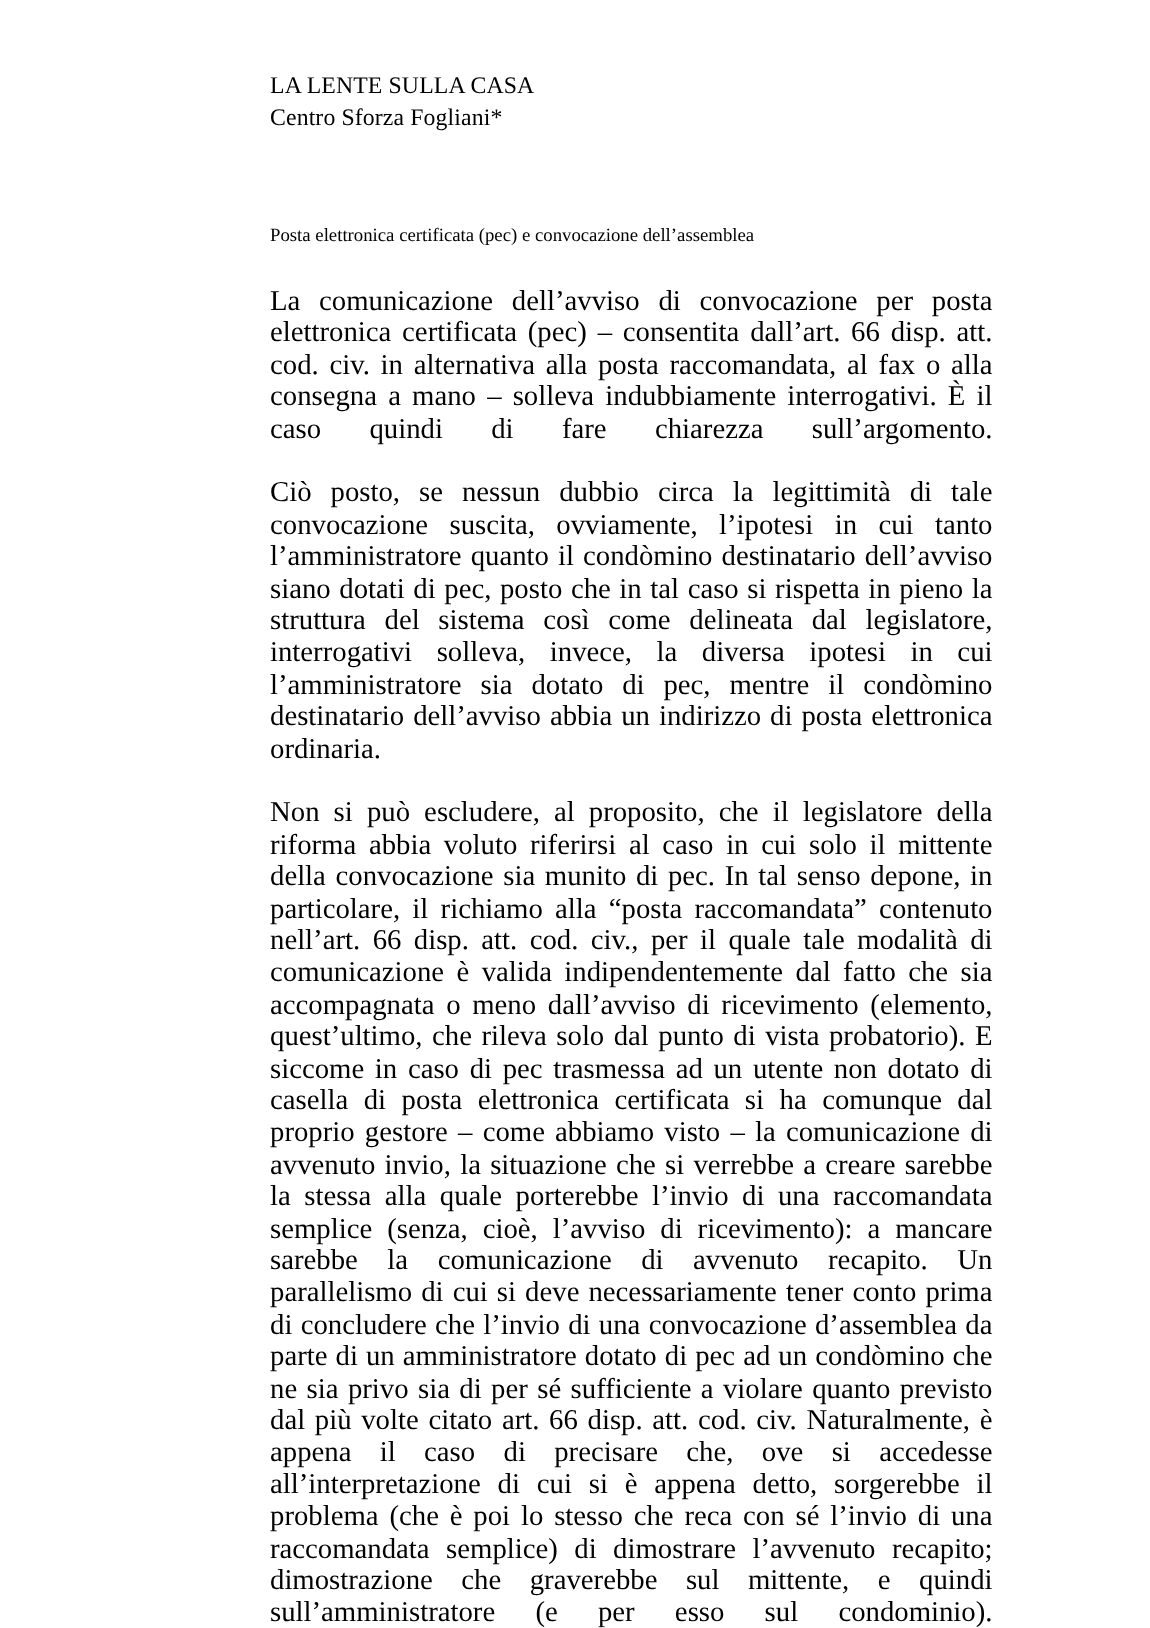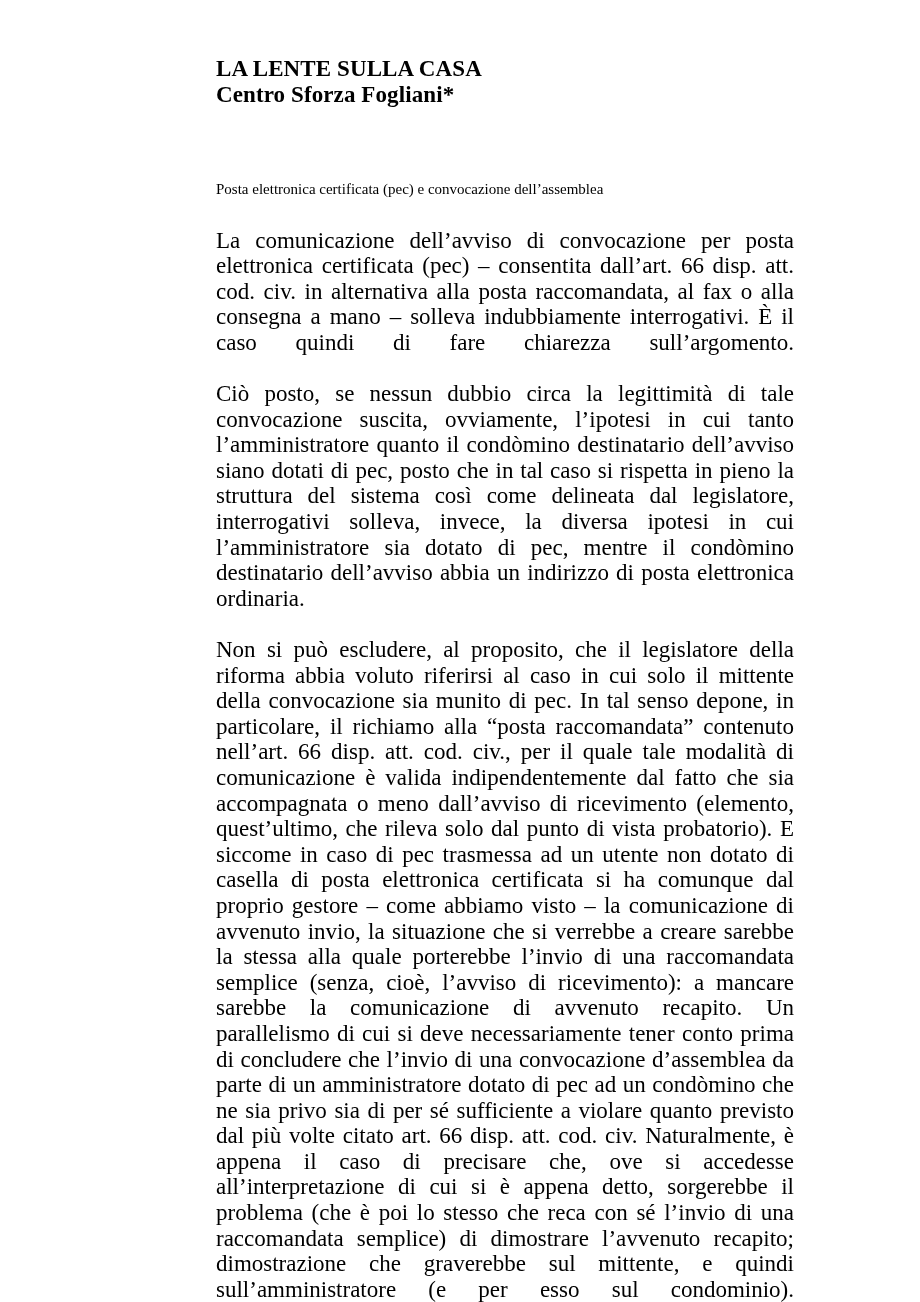--- a/index.html
+++ b/index.html
@@ -26,24 +26,23 @@
 
   
   .column {
     position: absolute;
     left: 216px;
     top: 56px;
     width: 578px;
   }
 
   .masthead {
-    font-size: 23px;
+    font-size: 19px;
     line-height: 25.5px;
     letter-spacing: 0.1px;
-    font-weight: bold;
   }
 
   .masthead-title {
     display: block;
     white-space: nowrap;
   }
 
   .masthead-byline {
     display: block;
     white-space: nowrap;

